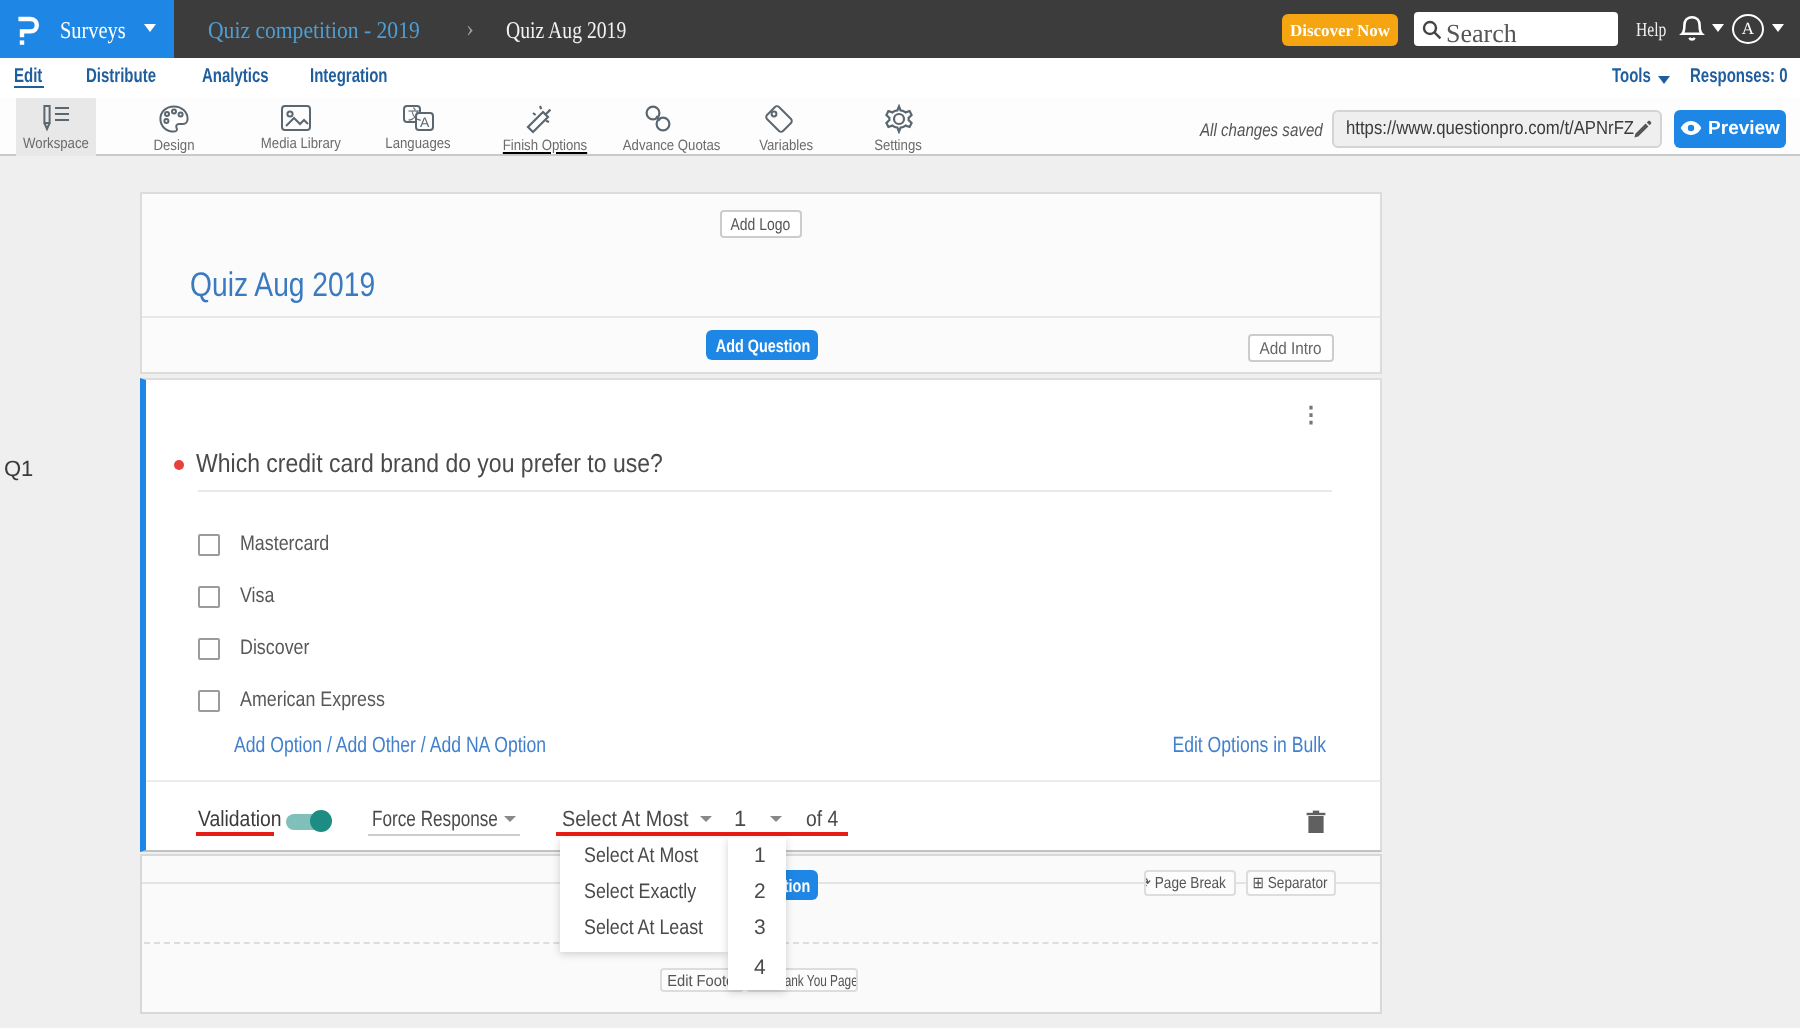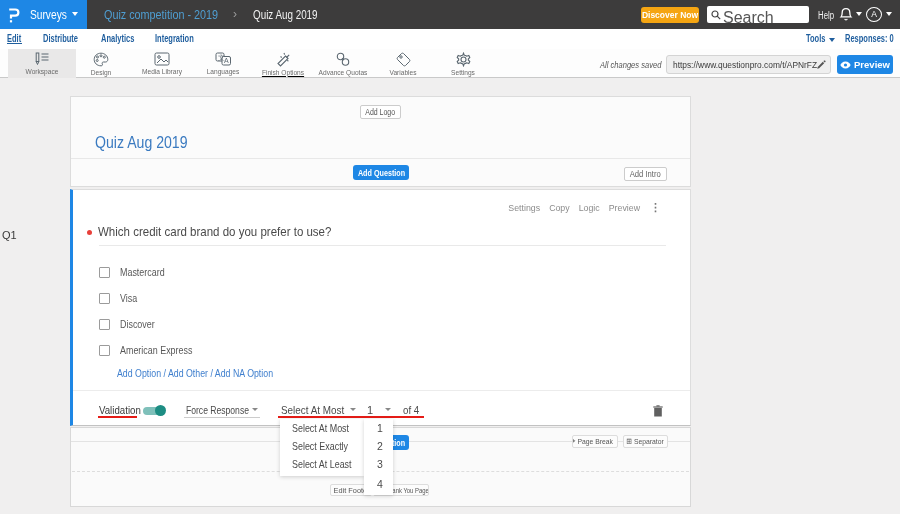--- a/index.html
+++ b/index.html
@@ -3,42 +3,42 @@
 <meta charset="utf-8">
 <style>
 * { margin:0; padding:0; box-sizing:border-box; }
 html,body { width:900px; height:514px; overflow:hidden; }
 body { font-family:"Liberation Sans", sans-serif; position:relative; background:#f0efef; }
 .sx { display:inline-block; transform-origin:0 50%; white-space:nowrap; }
 .sxr { display:inline-block; transform-origin:100% 50%; white-space:nowrap; }
 .sxc { display:inline-block; transform-origin:50% 50%; white-space:nowrap; }
 
 
-#topbar { position:absolute; left:0; top:0; width:900px; height:39px; background:#3d3c3c; }
+#topbar { position:absolute; left:0; top:0; width:900px; height:39px; background:#3d3c3c;font-family:Liberation Serif, serif; }
 #logobox { position:absolute; left:0; top:0; width:87px; height:30px; background:#1e87e5; }
 #surveys { position:absolute; left:30px; top:8px; color:#fff; font-size:12px; transform:scaleX(0.85); }
 .caret-w { display:inline-block; width:0; height:0; border-left:3.8px solid transparent; border-right:3.8px solid transparent; border-top:4.5px solid #fff; }
 #crumb1 { position:absolute; left:104px; top:8px; color:#4f9ed2; font-size:12px; transform:scaleX(0.9); }
 #crumbsep { position:absolute; left:233px; top:7px; color:#9a9a9a; font-size:12px; }
 #crumb2 { position:absolute; left:253px; top:8px; color:#f2f2f2; font-size:12px; transform:scaleX(0.82); }
 #upgrade { position:absolute; left:641px; top:7px; width:58px; height:16px; background:#f5a512; border-radius:3px; color:#fff; font-size:8.5px; font-weight:bold; text-align:center; line-height:16px; white-space:nowrap; }
 #searchbox { position:absolute; left:707px; top:6px; width:102px; height:17px; background:#fff; border-radius:2px; }
-#searchbox .ph { position:absolute; left:16px; top:3px; font-size:16px; color:#555; }
+#searchbox .ph { position:absolute; left:16px; top:3px; font-size:13px; color:#555; }
 #help { position:absolute; left:818px; top:9.5px; color:#f0f0f0; font-size:10px; transform:scaleX(0.78); }
 #avatar { position:absolute; left:866px; top:7px; width:16px; height:15px; border:1.4px solid #fff; border-radius:50%; color:#fff; font-size:8.5px; text-align:center; line-height:13px; }
 
 
 #navbar { position:absolute; left:0; top:29px; width:900px; height:20px; background:#fff; }
 #navbar .tab { position:absolute; top:4px; font-size:10px; font-weight:bold; color:#1f5e9e; transform:scaleX(0.75); transform-origin:0 50%; white-space:nowrap; }
 .caret-b { display:inline-block; width:0; height:0; border-left:3.2px solid transparent; border-right:3.2px solid transparent; border-top:4px solid #1f5e9e; vertical-align:middle; margin-left:4px; margin-bottom:1px;}
 #editul { position:absolute; left:7px; top:43px; width:15px; border-top:1px solid #1f5e9e; }
 
 
 #toolbar { position:absolute; left:0; top:49px; width:900px; height:29px; background:#fdfdfd; border-bottom:1px solid #c9c9c9; }
-.ttab { position:absolute; top:0; width:68px; height:29px; text-align:center; }
+.ttab { position:absolute; top:0; width:40px; height:29px; text-align:center; }
 .ttab svg { display:block; margin:3px auto 0 auto; }
 .ttab .lbl { display:block; font-size:7.5px; color:#6b6b6b; margin-top:1px; transform:scaleX(0.88); white-space:nowrap; }
 #tws { background:#e9e8e8; }
 #allsaved { position:absolute; left:600px; top:60px; font-size:9px; font-style:italic; color:#555; transform:scaleX(0.84); transform-origin:0 50%; white-space:nowrap; }
 #urlbox { position:absolute; left:666px; top:55px; width:165px; height:19px; background:#efefef; border:1px solid #d4d4d4; border-radius:3px; font-size:9.5px; color:#3a3a3a; line-height:17px; padding-left:6px; white-space:nowrap; }
 #urlbox .sx { transform:scaleX(0.88); }
 #urlbox svg { position:absolute; right:4px; top:4px; }
 #previewbtn { position:absolute; left:837px; top:55px; width:56px; height:19px; background:#1e87e5; border-radius:3px; color:#fff; font-size:9.5px; font-weight:bold; text-align:center; line-height:19px; white-space:nowrap; }
 #previewbtn svg { vertical-align:-1px; margin-right:3px; }
 
@@ -208,21 +208,21 @@
   <div class="ttab" style="left:309px;">
     <svg width="16" height="15" viewBox="0 0 16 15">
         <g fill="none" stroke="#5b6770" stroke-width="1.1">
           <circle cx="5.5" cy="4.5" r="3.2"></circle>
           <circle cx="10.5" cy="10" r="3.2"></circle>
           <line x1="7" y1="6.2" x2="9" y2="8.2"></line>
         </g>
       </svg>
     <span class="lbl">Advance Quotas</span>
   </div>
-  <div class="ttab" style="left:369px;">
+  <div class="ttab" style="left:369px;text-align:right;">
     <svg width="15" height="15" viewBox="0 0 15 15">
         <g fill="none" stroke="#5b6770" stroke-width="1">
           <path d="M1.5 5.5 L5.5 1.5 C6 1 7 1 7.5 1.5 L13.5 7.5 C14 8 14 9 13.5 9.5 L9.5 13.5 C9 14 8 14 7.5 13.5 L1.5 7.5 C1 7 1 6 1.5 5.5 Z"></path>
           <circle cx="5" cy="5" r="1.2"></circle>
         </g>
       </svg>
     <span class="lbl">Variables</span>
   </div>
   <div class="ttab" style="left:429px;">
     <svg width="15" height="15" viewBox="0 0 15 15">
@@ -253,21 +253,20 @@
     </div>
   <div id="title">Quiz Aug 2019</div>
   <div id="headline"></div>
   <div id="addq1" class="addq">
       <span class="sxc">Add Question</span>
     </div>
   <div id="addintro"><span class="sxc">Add Intro</span></div>
 </div>
 
 <div id="qcard">
-  <div id="qmenu"><span>Settings</span><span>Copy</span><span>Logic</span><span>Preview</span></div>
   <div id="qdots">⋮</div>
   <div id="reddot"></div>
   <div id="qtext">Which credit card brand do you prefer to use?</div>
   <div id="qunderline"></div>
   <div class="opt" style="top:77px;">
       <span class="cb"></span>
       <span class="optlbl">Mastercard</span>
     </div>
   <div class="opt" style="top:103px;">
       <span class="cb"></span>
@@ -275,20 +274,21 @@
     </div>
   <div class="opt" style="top:129px;">
       <span class="cb"></span>
       <span class="optlbl">Discover</span>
     </div>
   <div class="opt" style="top:155px;">
       <span class="cb"></span>
       <span class="optlbl">American Express</span>
     </div>
   <div id="addopts">Add Option / Add Other / Add NA Option</div>
+  <div id="editbulk"><span class="sxr">Edit Options in Bulk</span></div>
   <div id="vline"></div>
   <div id="vrow">
     <span id="vallbl">Validation</span>
     <div id="valund"></div>
     <div id="toggle">
         <div id="knob"></div>
       </div>
     <span id="forcer">Force Response</span>
       <span class="caret-g" style="left:179px;top:16px;"></span>
     <div id="forceund"></div>

